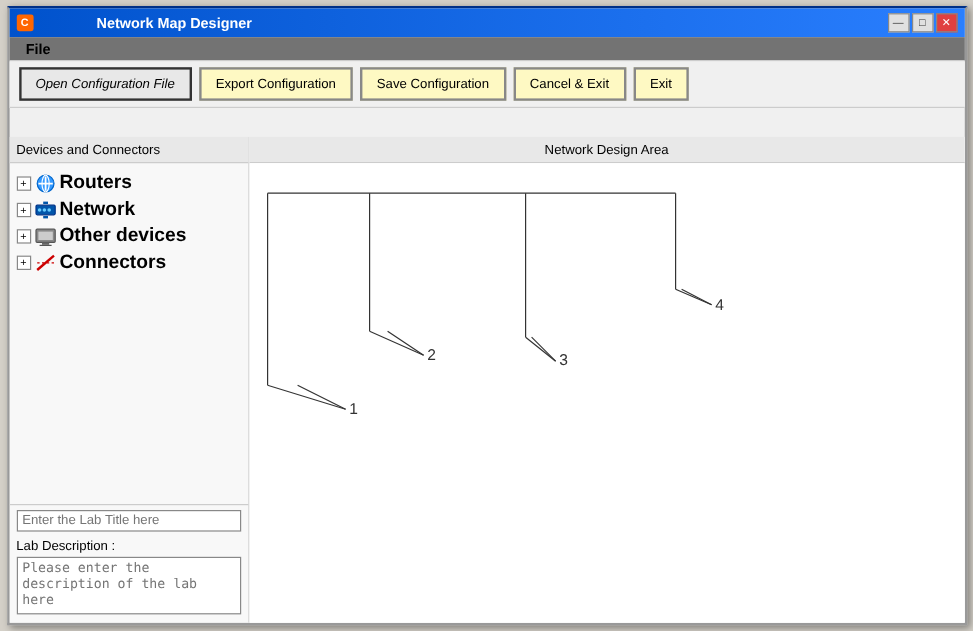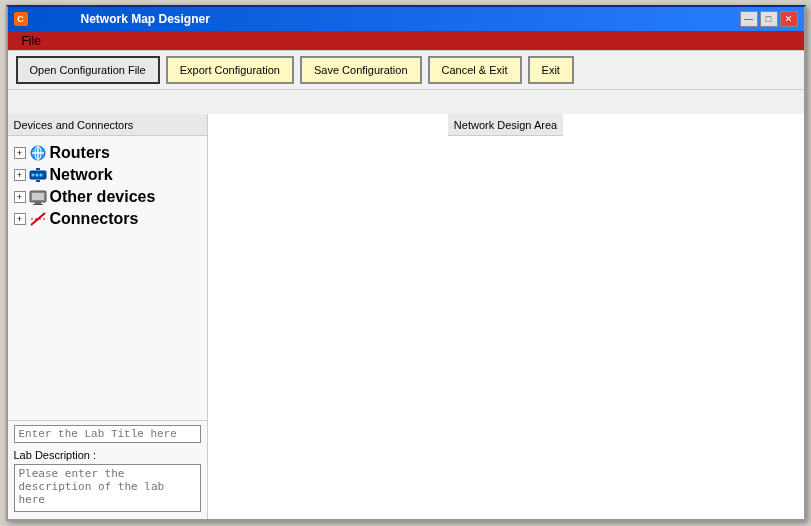--- a/index.html
+++ b/index.html
@@ -79,27 +79,28 @@
       font-size: 9px;
       color: #333;
     }
 
     .title-btn.close-btn {
       background: #e04040;
       color: white;
     }
 
     .menu-bar {
-      background: #b91c1c;
+      background: #737373;
       padding: 2px 8px;
       border-bottom: 1px solid #ccc;
       height: 20px;
       display: flex;
       align-items: center;
       flex-shrink: 0;
+      font-weight: bold;
     }
 
     .menu-item {
       padding: 1px 6px;
       cursor: pointer;
       font-size: 12px;
     }
 
     .toolbar {
       background: #f0f0f0;
@@ -118,20 +119,21 @@
       cursor: pointer;
       font-size: 11px;
       height: 28px;
       display: flex;
       align-items: center;
     }
 
     .toolbar-btn.active {
       border: 2px solid #333;
       background: #e8e8e8;
+      font-style: italic;
     }
 
     .main-area {
       display: flex;
       flex: 1;
       overflow: hidden;
       margin-top: 24px;
     }
 
     .left-panel {
@@ -207,39 +209,37 @@
       margin-top: 4px;
     }
 
     .lab-input {
       width: 100%;
       border: 1px solid #888;
       padding: 2px 4px;
       font-size: 11px;
       background: white;
       margin-bottom: 2px;
-      font-family: Liberation Mono, monospace;
     }
 
     .lab-textarea {
       width: 100%;
       border: 1px solid #888;
       padding: 2px 4px;
       font-size: 11px;
       background: white;
       resize: none;
       height: 48px;
     }
 
     .right-panel {
       flex: 1;
       display: flex;
       flex-direction: column;
       background: white;
-      align-items: center;
     }
 
     .design-header {
       background: #e8e8e8;
       border-bottom: 1px solid #ccc;
       padding: 3px 6px;
       font-size: 11px;
       height: 22px;
       display: flex;
       align-items: center;

